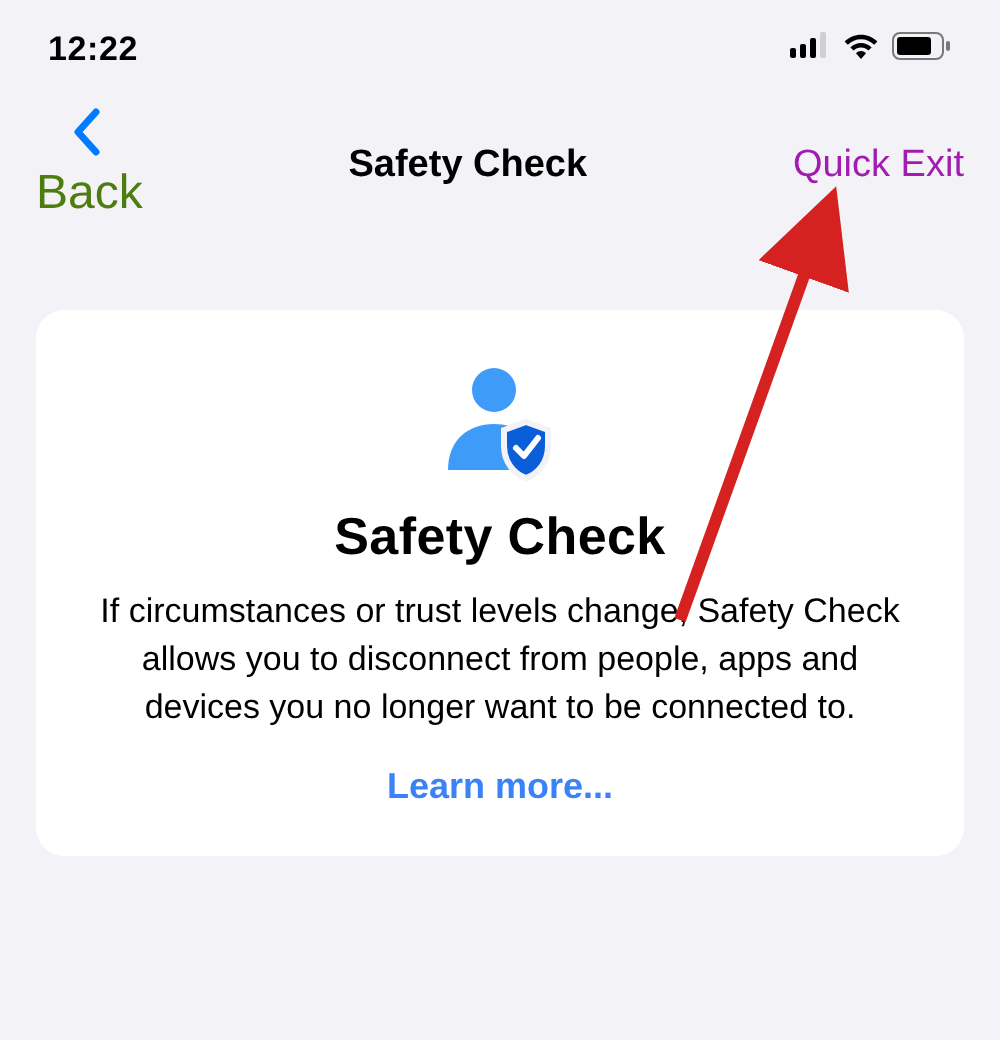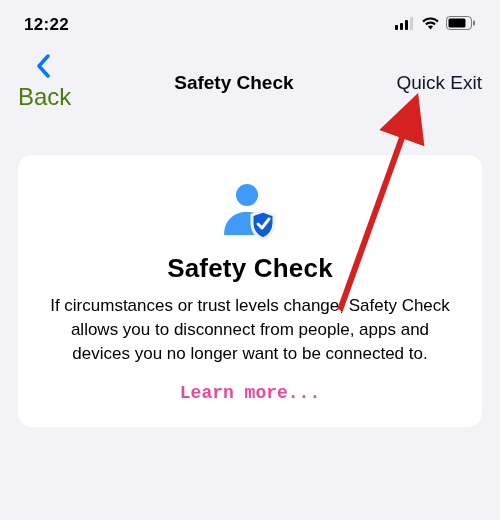--- a/index.html
+++ b/index.html
@@ -54,21 +54,21 @@
       font-weight: 500;
       line-height: 1;
       margin-right: 0px;
     }
     .nav-title {
       font-size: 19px;
       font-weight: 700;
       color: #000;
     }
     .nav-right {
-      color: #0f172a;
+      color: #a21caf;
       font-size: 19px;
       font-weight: 400;
       cursor: pointer;
     }
     .card {
       background: #ffffff;
       border-radius: 14px;
       margin: 30px 18px 0 18px;
       padding: 28px 22px 24px 22px;
       text-align: center;
@@ -86,25 +86,24 @@
       margin-bottom: 10px;
     }
     .card-body {
       font-size: 17px;
       line-height: 1.4;
       color: #000;
       font-weight: 400;
       margin-bottom: 18px;
     }
     .card-link {
-      color: #ec4899;
+      color: #3b82f6;
       font-size: 18px;
       font-weight: 600;
       cursor: pointer;
-      font-family: Liberation Mono, monospace;
     }
     .arrow-overlay {
       position: absolute;
       pointer-events: none;
     }
   </style>
 </head>
 <body>
 
 <div class="status-bar">

